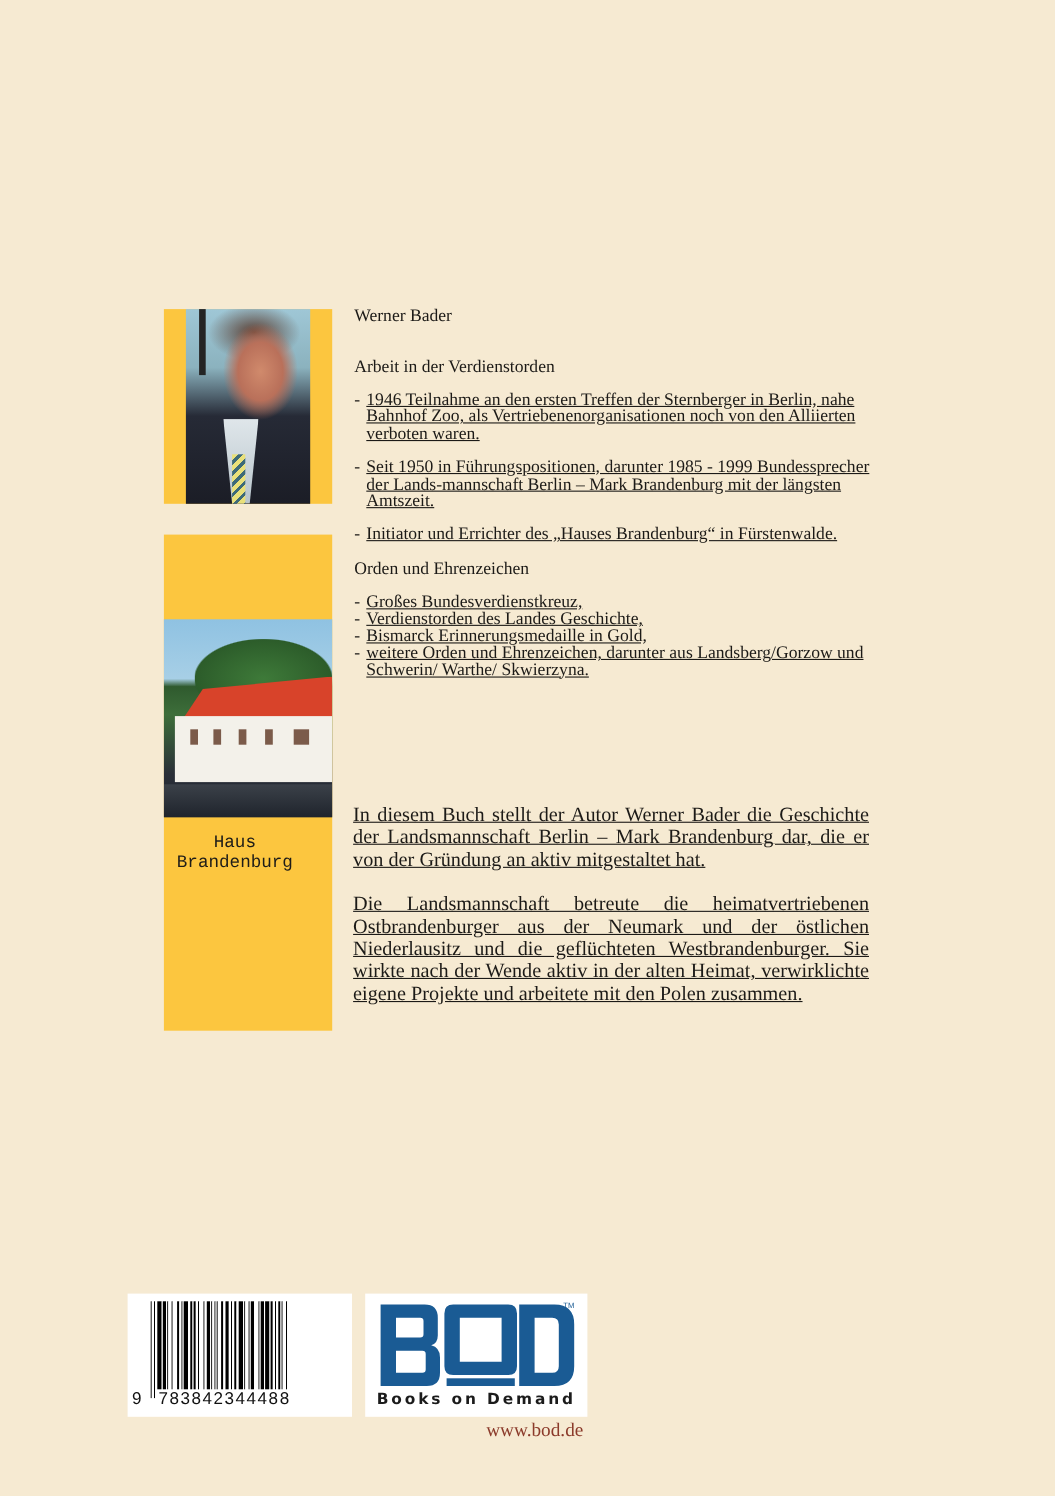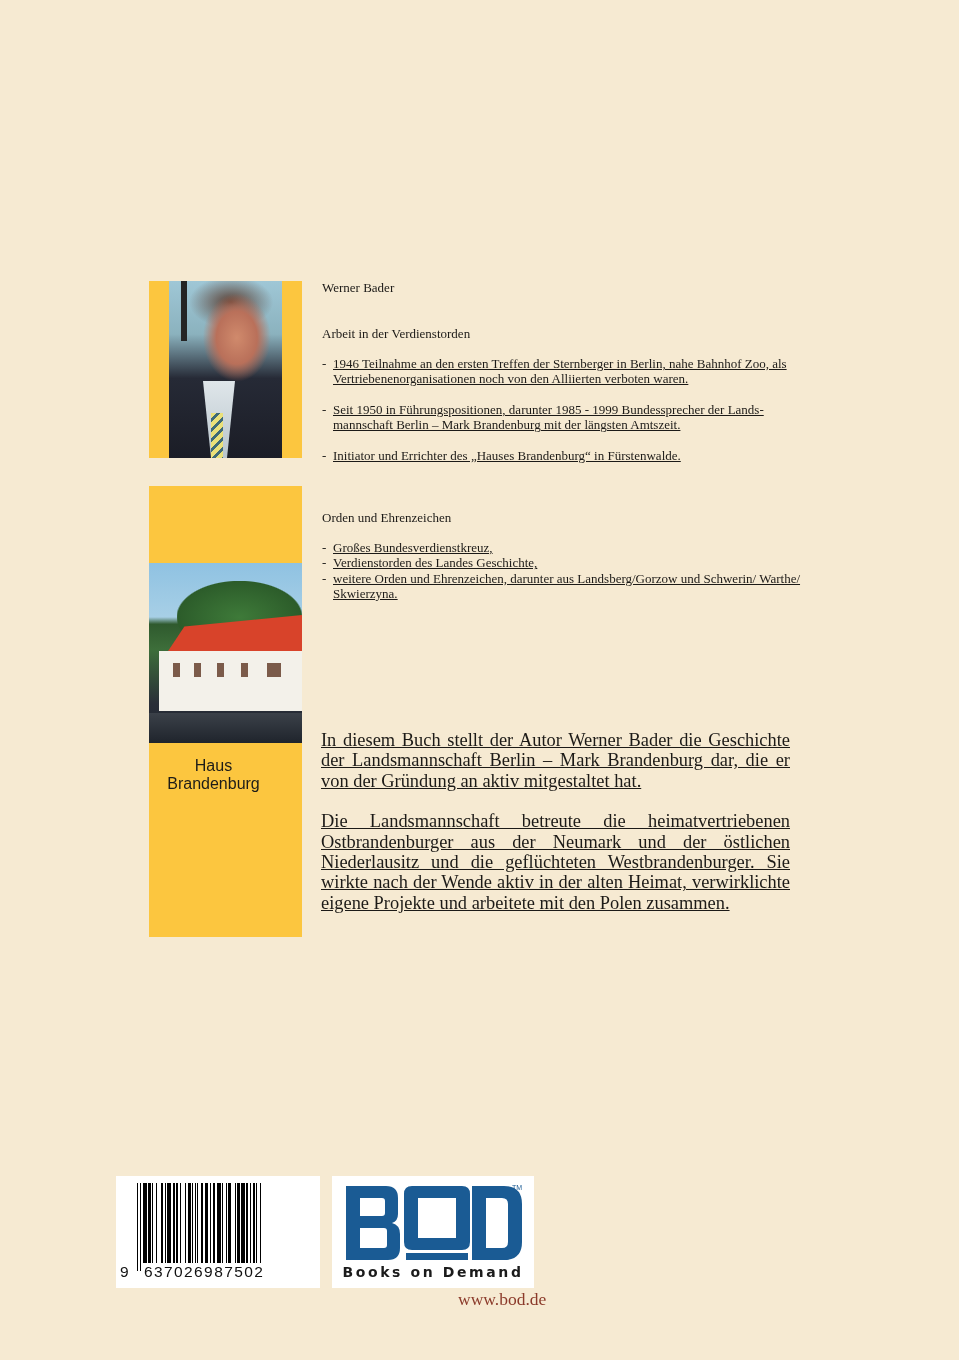--- a/index.html
+++ b/index.html
@@ -57,26 +57,26 @@
     }
     .house-photo .win {
       position: absolute; top: 100px; width: 7px; height: 14px; background: #7b5b4a;
     }
     .house-photo .street {
       position: absolute; left: 0; top: 150px; width: 153px; height: 30px;
       background: linear-gradient(180deg, #3b4149, #1f242c);
     }
     .house-caption {
       position: absolute; left: 0; top: 271px; width: 129px; text-align: center;
-      font-family: Liberation Sans, sans-serif;
+      font-family: Liberation Mono, monospace;
       font-size: 16px; color: #1d1c18;
     }
 
     
-    .small-text { font-size: 13px; line-height: 15.4px; }
+    .small-text { font-size: 16px; line-height: 15.4px; }
     ul.dash { list-style: none; }
     ul.dash li { position: relative; padding-left: 11px; text-decoration: underline; }
     ul.dash li::before { content: "-"; position: absolute; left: 0; top: 0; }
 
     .bio-name { left: 322px; top: 280px; }
     .bio-heading { left: 322px; top: 326px; }
     .bio-list { left: 322px; top: 356px; width: 480px; }
     .bio-list li { margin-bottom: 15px; }
 
     .awards-heading { left: 322px; top: 510px; }
@@ -114,21 +114,21 @@
     .bod-tm {
       position: absolute; left: 180px; top: 8px; font-size: 7px;
       font-family: "Liberation Sans", "DejaVu Sans", sans-serif; color: #1a5b94;
     }
     .bod-tagline {
       position: absolute; left: 0; top: 88px; width: 202px; text-align: center;
       font-family: "DejaVu Sans", "Liberation Sans", sans-serif; font-weight: bold;
       font-size: 14px; letter-spacing: 2.6px; color: #1b1b1b;
     }
     .bod-url {
-      left: 442px; top: 1289px; font-size: 17.5px; color: #8b3a2a; margin-left: 16px;
+      left: 442px; top: 1289px; font-size: 17.5px; color: #8b3a2a;
     }
   </style>
 </head>
 <body>
 
 <div class="abs yellow-block portrait-frame">
   <div class="portrait-photo" title="Portrait photo of Werner Bader">
     <div class="window-bar"></div>
     <div class="collar"></div>
     <div class="tie"></div>
@@ -155,20 +155,21 @@
 <ul class="abs small-text dash bio-list">
   <li>1946 Teilnahme an den ersten Treffen der Sternberger in Berlin, nahe Bahnhof Zoo, als Vertriebenenorganisationen noch von den Alliierten verboten waren.</li>
   <li>Seit 1950 in Führungspositionen, darunter 1985 - 1999 Bundessprecher der Lands-mannschaft Berlin – Mark Brandenburg mit der längsten Amtszeit.</li>
   <li>Initiator und Errichter des „Hauses Brandenburg“ in Fürstenwalde.</li>
 </ul>
 
 <div class="abs small-text awards-heading">Orden und Ehrenzeichen</div>
 <ul class="abs small-text dash awards-list">
   <li>Großes Bundesverdienstkreuz,</li>
   <li>Verdienstorden des Landes Geschichte,</li>
+  <li>Bismarck Erinnerungsmedaille in Gold,</li>
   <li>weitere Orden und Ehrenzeichen, darunter aus Landsberg/Gorzow und Schwerin/ Warthe/ Skwierzyna.</li>
 </ul>
 
 <div class="abs desc">
   <p class="first">In diesem Buch stellt der Autor Werner Bader die Geschichte der Landsmannschaft Berlin – Mark Brandenburg dar, die er von der Gründung an aktiv mitgestaltet hat.</p>
   <p>Die Landsmannschaft betreute die heimatvertriebenen Ostbrandenburger aus der Neumark und der östlichen Niederlausitz und die geflüchteten Westbrandenburger. Sie wirkte nach der Wende aktiv in der alten Heimat, verwirklichte eigene Projekte und arbeitete mit den Polen zusammen.</p>
 </div>
 
 <div class="abs barcode-box">
   <div class="barcode-bars" id="bars">
@@ -234,21 +235,21 @@
       <span style="width: 2.5px; background: rgb(255, 255, 255);"></span>
       <span style="width: 1.25px; background: rgb(0, 0, 0);"></span>
       <span style="width: 1.25px; background: rgb(255, 255, 255);"></span>
       <span style="width: 1.25px; background: rgb(0, 0, 0);"></span>
       <span style="width: 2.5px; background: rgb(255, 255, 255);"></span>
       <span style="width: 1.25px; background: rgb(0, 0, 0);"></span>
       <span style="width: 1.25px; background: rgb(255, 255, 255);"></span>
     </div>
   <div class="barcode-digits">
     <span class="d-first">9</span>
-    <span class="d-rest">637026987502</span>
+    <span class="d-rest">783842344488</span>
   </div>
 </div>
 
 <div class="abs bod-box">
   <svg class="bod-letters" viewBox="0 0 180 78">
     <g fill="#1a5b94">
 
       <path d="M2 2 H42 Q54 2 54 14 V30 Q54 37 48 39 Q56 41 56 50 V64 Q56 76 44 76 H2 Z M16 14 V32 H38 Q41 32 41 29 V17 Q41 14 38 14 Z M16 44 V64 H40 Q43 64 43 61 V47 Q43 44 40 44 Z"></path>
 
       <path d="M64 2 H114 Q122 2 122 10 V58 Q122 66 114 66 H64 Q56 66 56 58 V10 Q56 2 64 2 Z M70 14 V54 H108 V14 Z" transform="translate(4,0)"></path>

